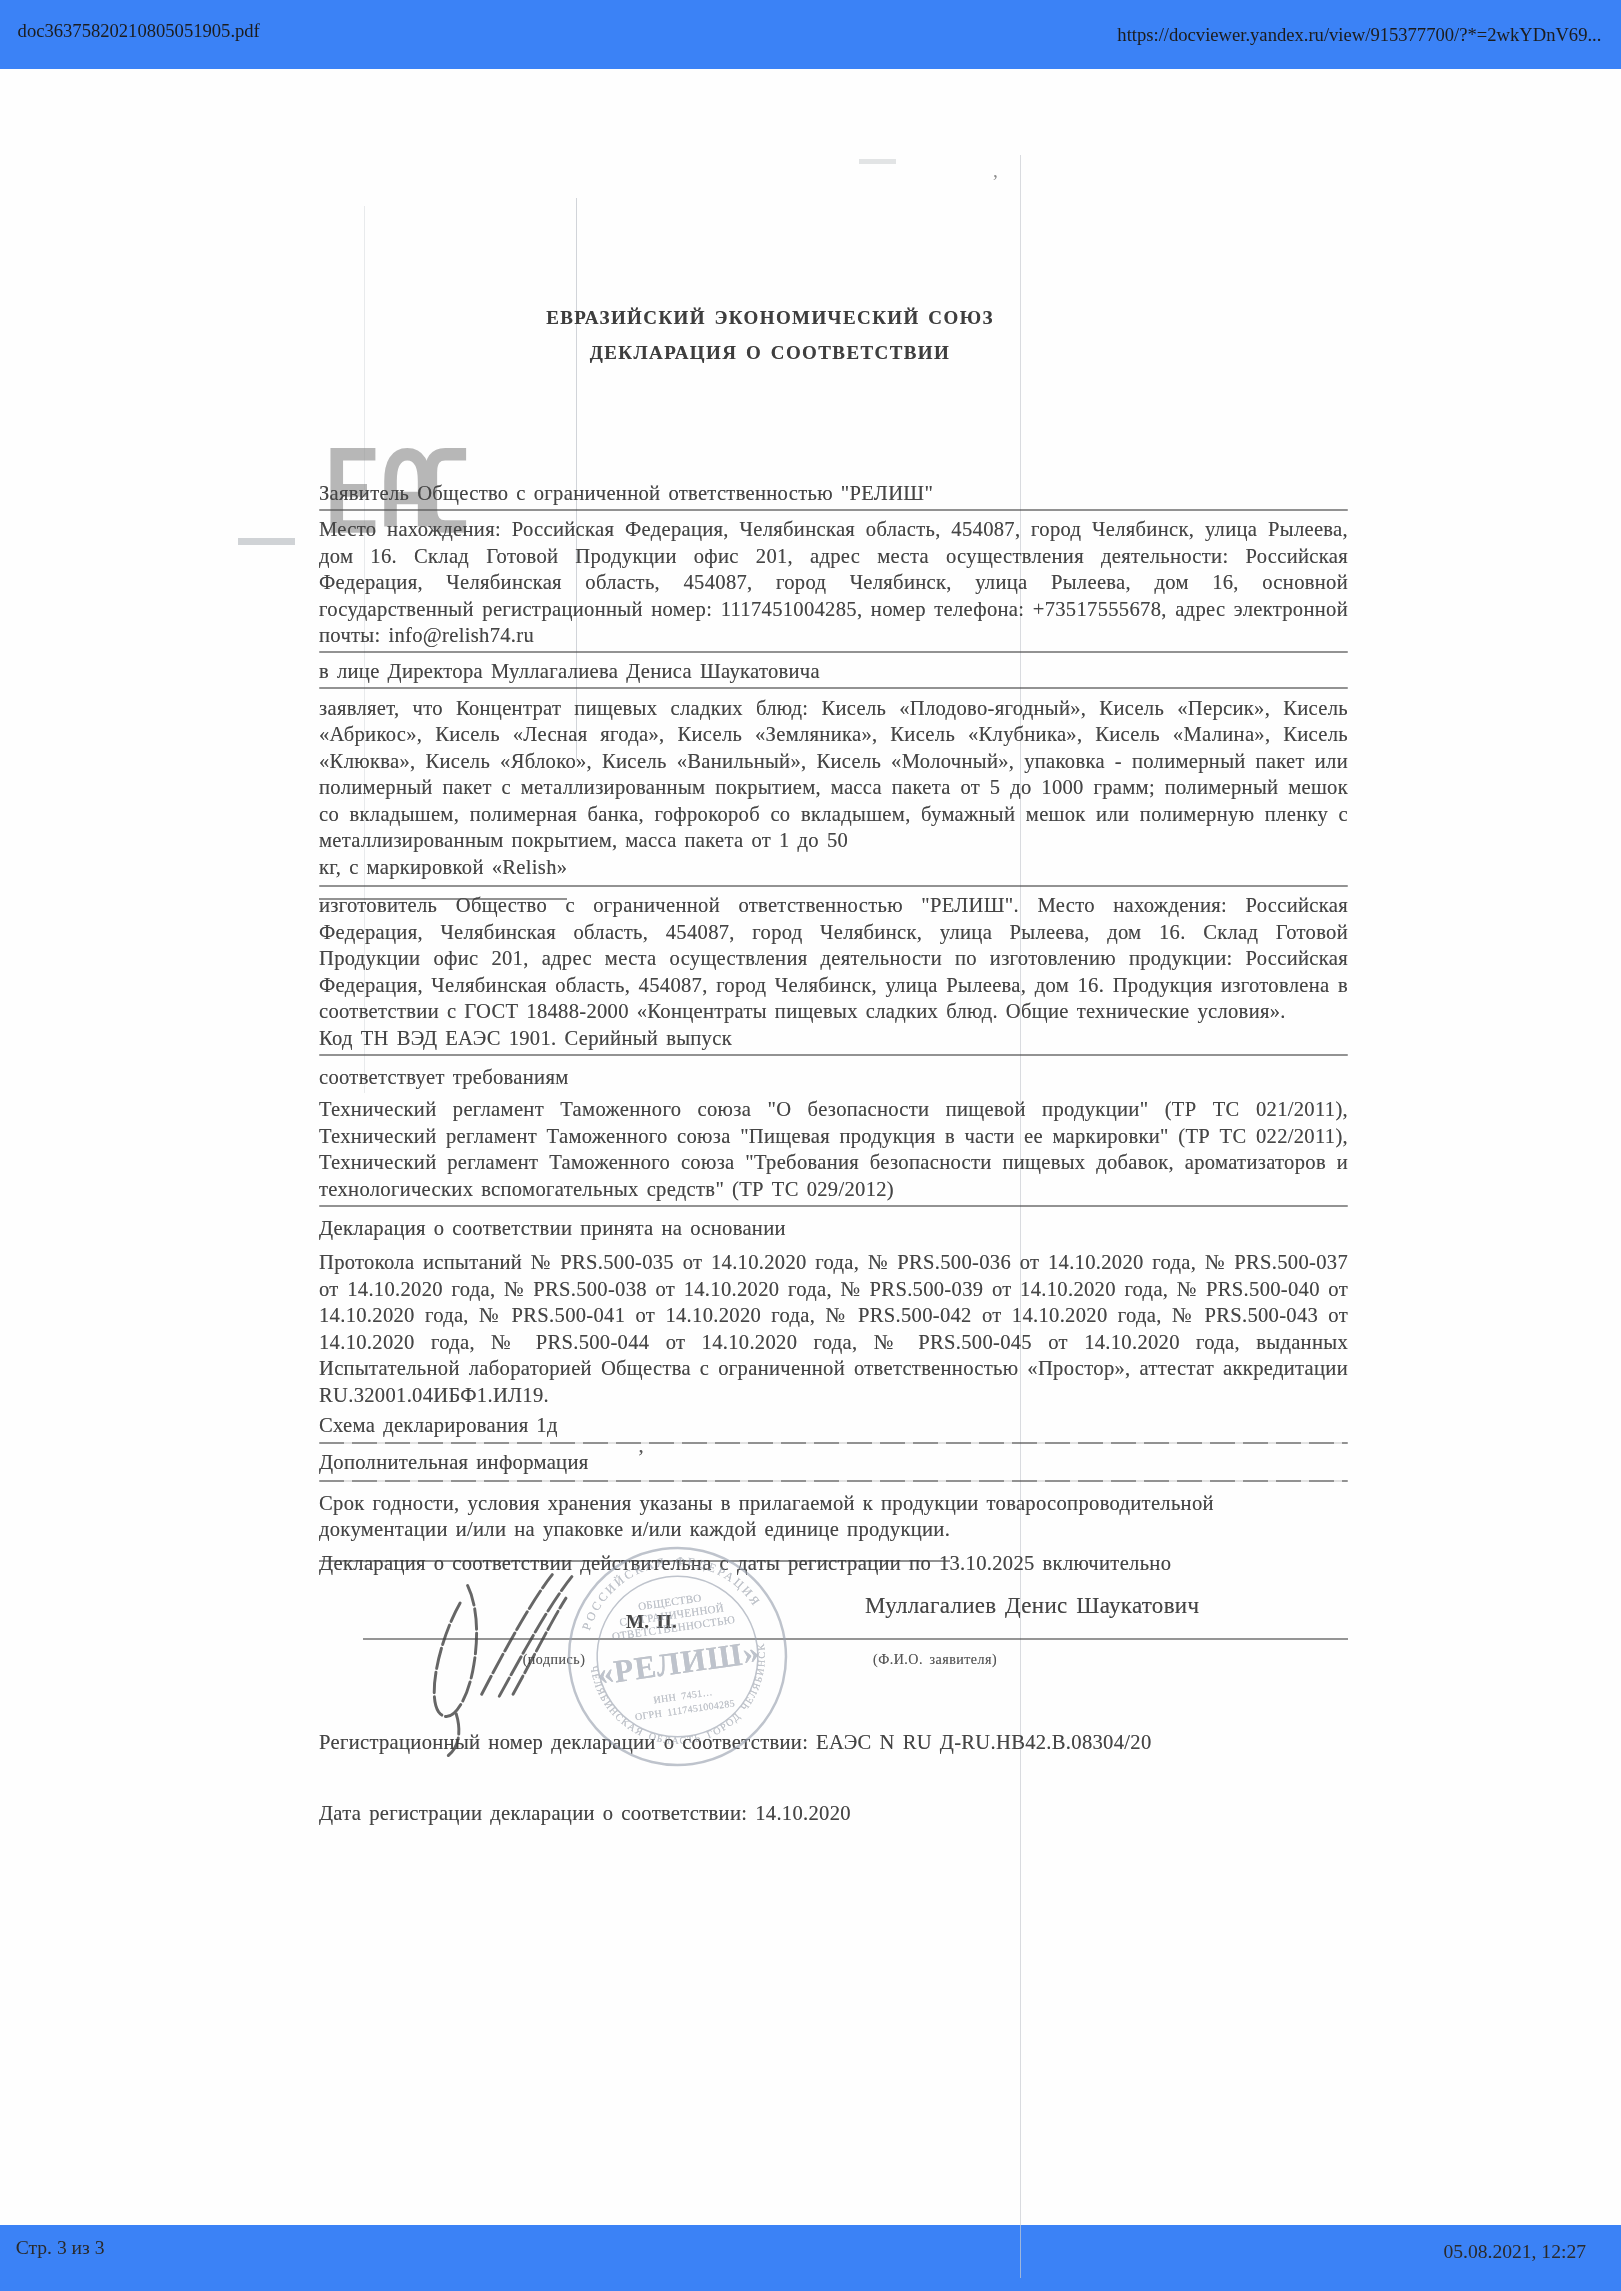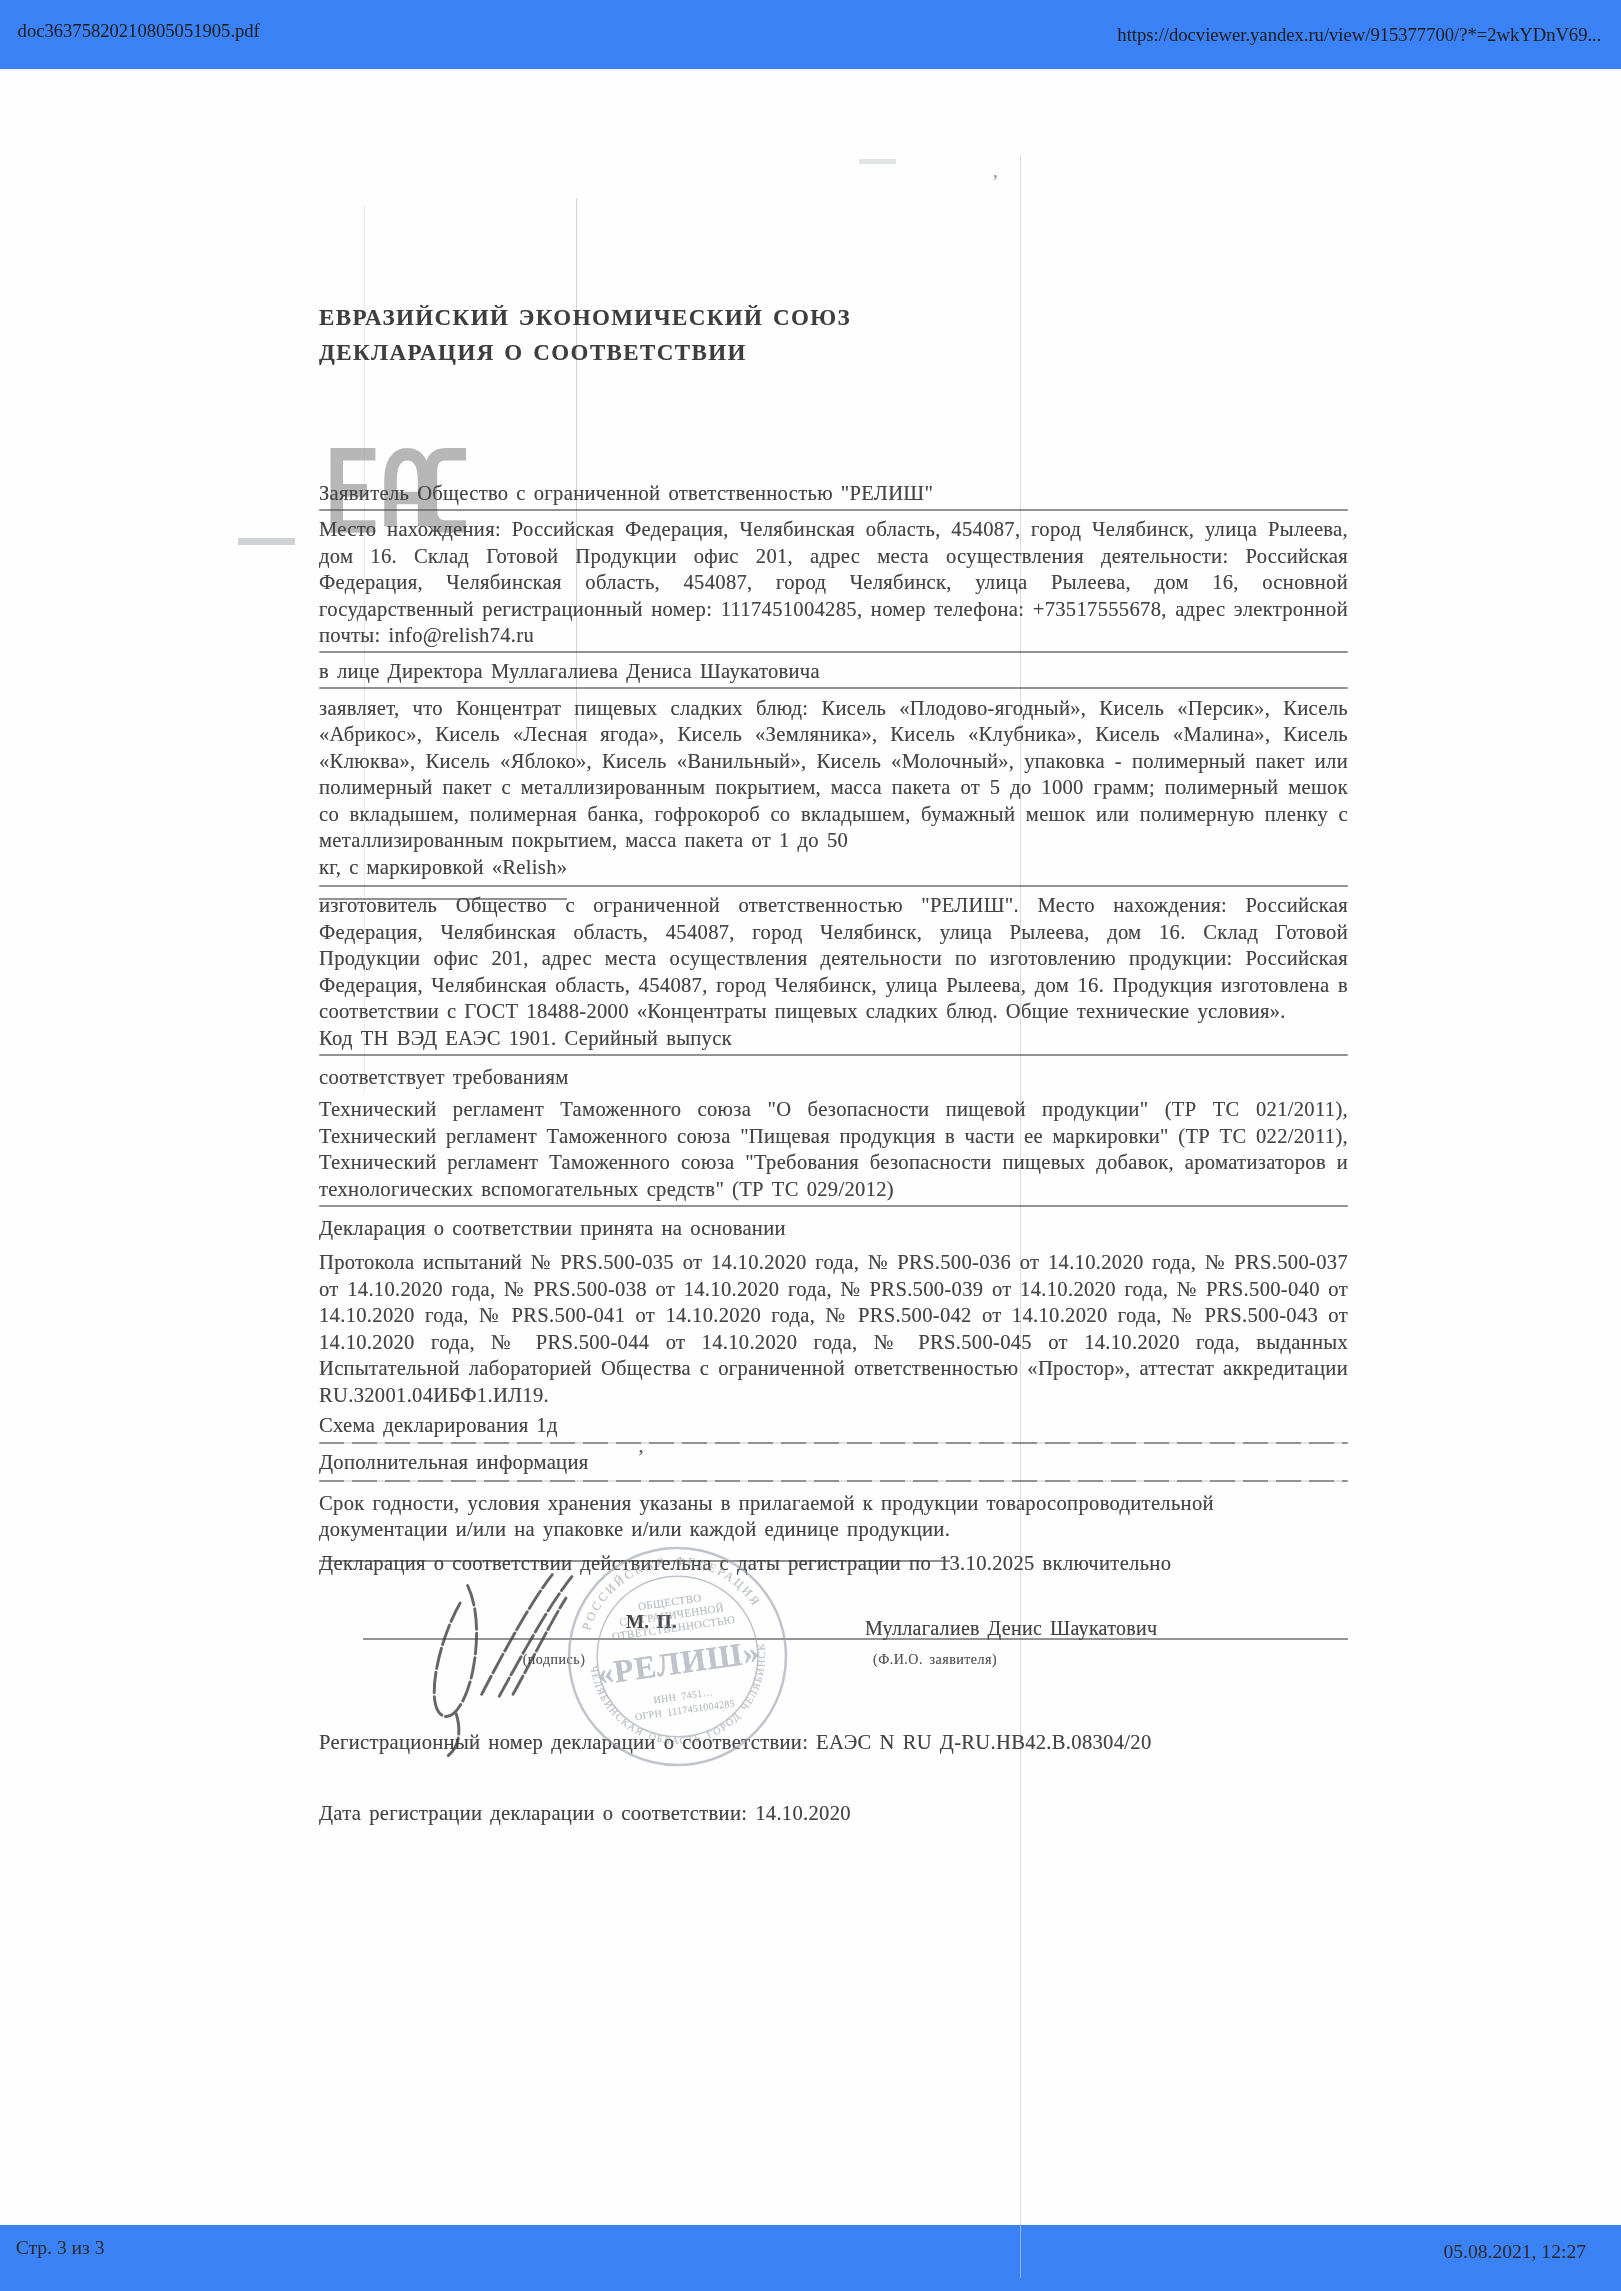--- a/index.html
+++ b/index.html
@@ -11,22 +11,22 @@
   .ph-file{position:absolute;left:17.6px;top:19.6px;}
   .ph-url{position:absolute;right:19.6px;top:23.5px;}
   .pf-page{position:absolute;left:15.7px;top:2237px;font-size:19.6px;color:#2a2a2a;}
   .pf-time{position:absolute;right:35px;top:2241px;font-size:19.6px;color:#2a2a2a;}
 
   
   .scan{position:absolute;left:0;top:69px;width:1621px;height:2156px;background:#fefefe;}
   .doc{position:absolute;left:319px;top:0;width:1029px;
        font-size:20.6px;line-height:26.5px;letter-spacing:0.3px;word-spacing:2.5px;
        color:#454545;text-shadow:0 0 0.6px rgba(90,90,90,.55);}
-  .titles{margin-top:231px;width:902px;text-align:left;font-weight:bold;
-          font-size:23px;line-height:35px;letter-spacing:1.4px;color:#3e3e3e;}
+  .titles{margin-top:231px;width:902px;text-align:center;font-weight:bold;
+          font-size:19px;line-height:35px;letter-spacing:1.4px;color:#3e3e3e;}
   .row{position:relative;}
   .just{text-align:justify;}
   .hr{height:2px;background:#4f4f4f;opacity:.62;border-radius:1px;}
   .hr.dash{background:repeating-linear-gradient(90deg,#4f4f4f 0 25.5px,rgba(79,79,79,.25) 25.5px 33px);}
   .u{border-bottom:2px solid rgba(79,79,79,.62);padding-bottom:20px;}
   .cap{font-size:14px;letter-spacing:0.5px;color:#555;}
 
   
   .eac{position:absolute;left:5.9px;top:372px;opacity:.62;}
 
@@ -40,21 +40,21 @@
   .sp2{left:859px;top:90px;width:37px;height:4.9px;opacity:.28;}
   .stray{position:absolute;left:992px;top:102px;font-size:19.6px;color:#6e6e6e;opacity:.8;}
 
   
   .sig-area{position:relative;height:98px;margin-top:7.8px;}
   .sig-line{position:absolute;left:44px;top:54px;width:985px;height:2px;
             background:#4f4f4f;opacity:.6;}
   .sig-ink{position:absolute;left:98px;top:-35px;z-index:3;}
   .mp{position:absolute;left:307px;top:25.5px;font-size:19px;font-weight:bold;}
   .sig-cap{position:absolute;left:147px;top:63px;width:176px;text-align:center;}
-  .fio-name{position:absolute;left:546px;top:31px;font-size:20px;}
+  .fio-name{position:absolute;left:546px;top:9px;font-size:23px;}
   .fio-cap{position:absolute;left:554px;top:63px;width:323px;text-align:left;}
   .stamp{position:absolute;left:243px;top:-43px;z-index:4;opacity:.62;}
 </style>
 </head>
 <body>
 
 <div class="page">
 
   <div class="print-bar">
     <span class="ph-file">doc36375820210805051905.pdf</span>

